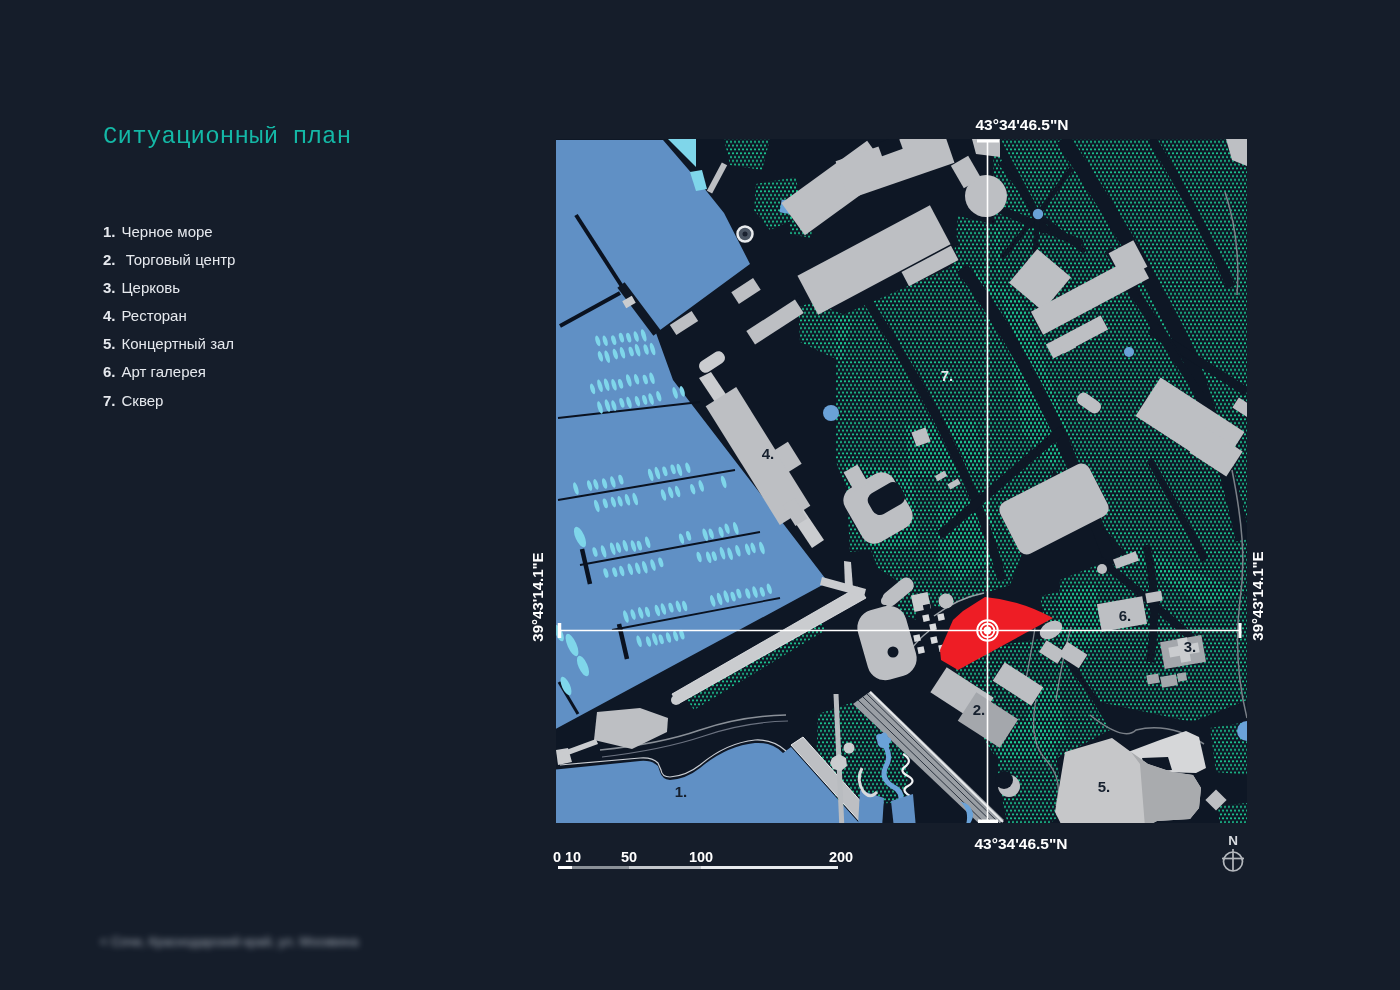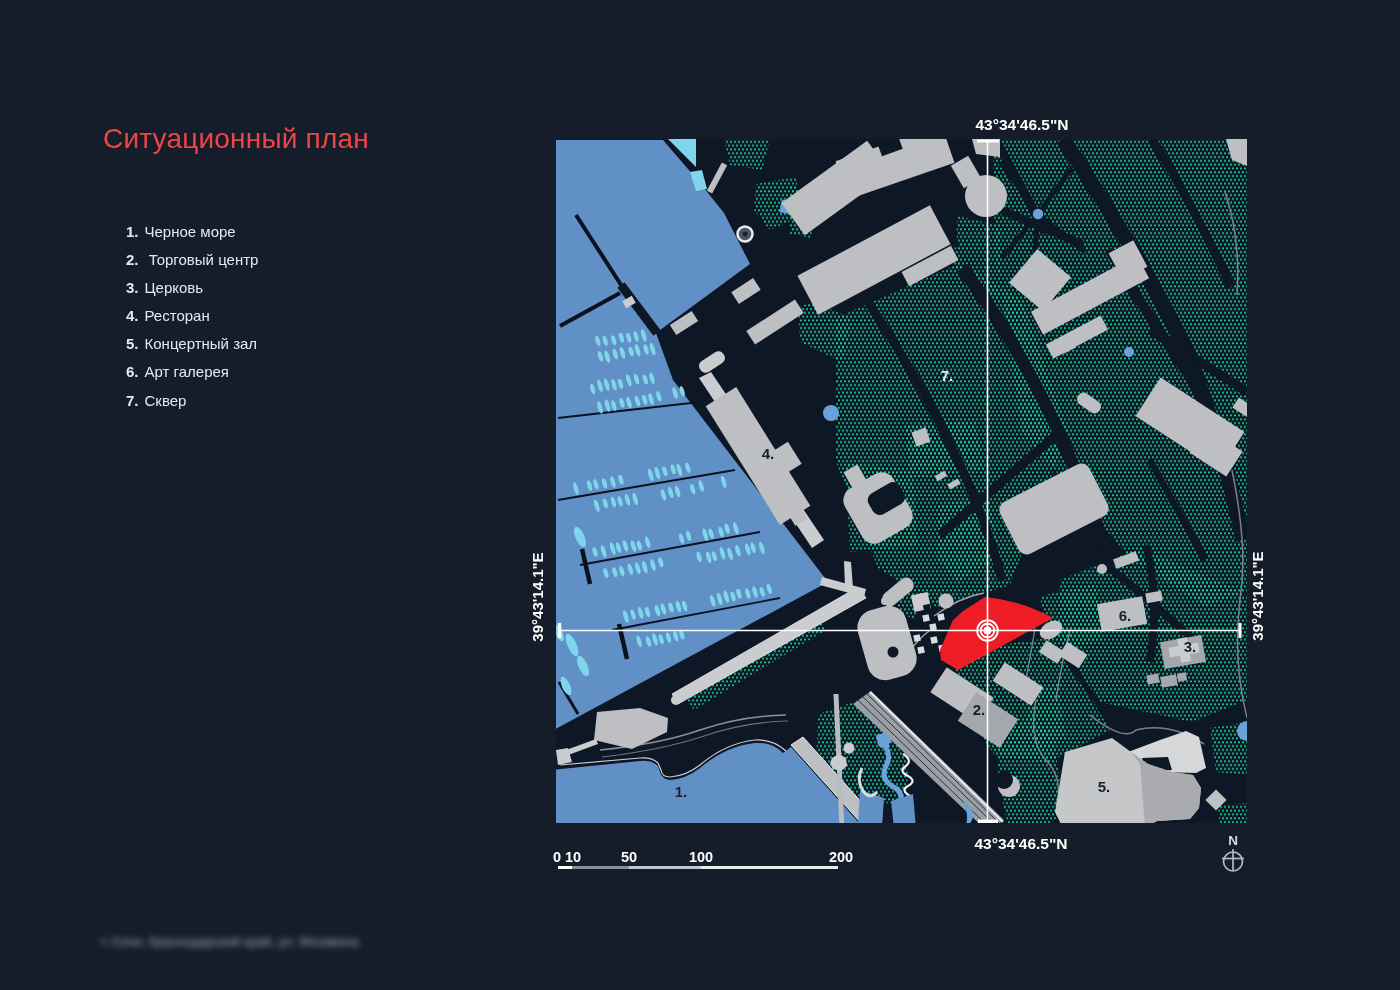--- a/index.html
+++ b/index.html
@@ -1,17 +1,17 @@
 <!DOCTYPE html>
 <html><head><meta charset="utf-8">
 <style>
   html,body{margin:0;padding:0;background:#151d2a;width:1400px;height:990px;overflow:hidden;}
   body{font-family:"Liberation Sans", sans-serif;position:relative;}
-  .title{position:absolute;left:103px;top:123px;color:#ef4444;font-size:28px;font-weight:500;letter-spacing:0.2px;}
-  .legend{position:absolute;left:103px;top:218px;color:#e6e9ee;font-size:15px;line-height:28.1px;margin-left:23px;}
+  .title{position:absolute;left:103px;top:123px;color:#14b8a6;font-size:24px;font-weight:500;letter-spacing:0.2px;font-family:Liberation Mono, monospace;}
+  .legend{position:absolute;left:103px;top:218px;color:#e6e9ee;font-size:15px;line-height:28.1px;}
   .legend b{font-weight:bold;margin-right:6px;}
   .footer{position:absolute;left:100px;top:934px;color:#b9c0ca;font-size:13px;filter:blur(3px);opacity:0.85;}
 </style></head>
 <body>
 
 <div class="title">Ситуационный план</div>
 
 <div class="legend">
 <div><b>1.</b>Черное море</div>
 <div><b>2.</b> Торговый центр</div>

